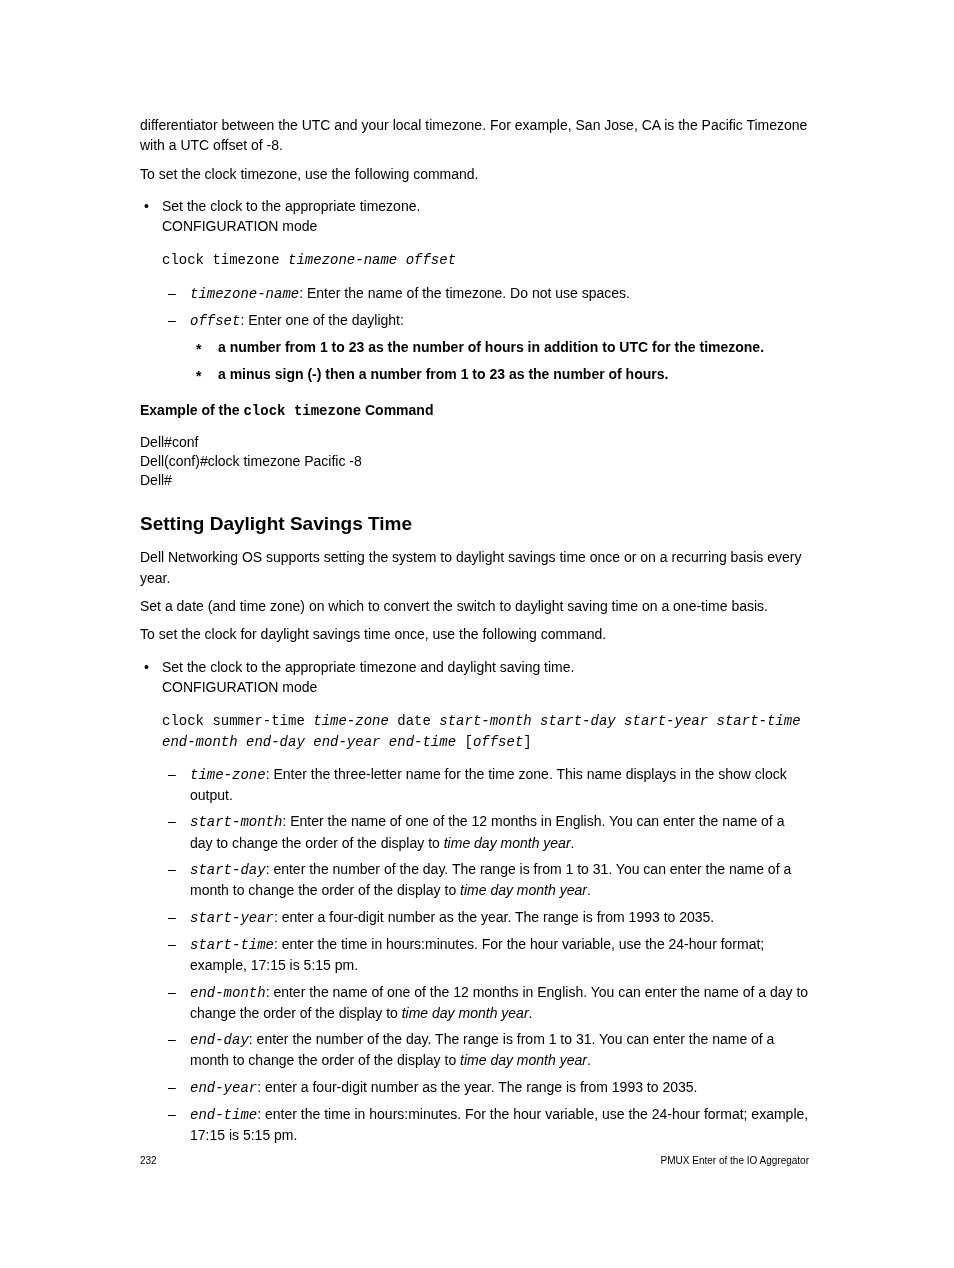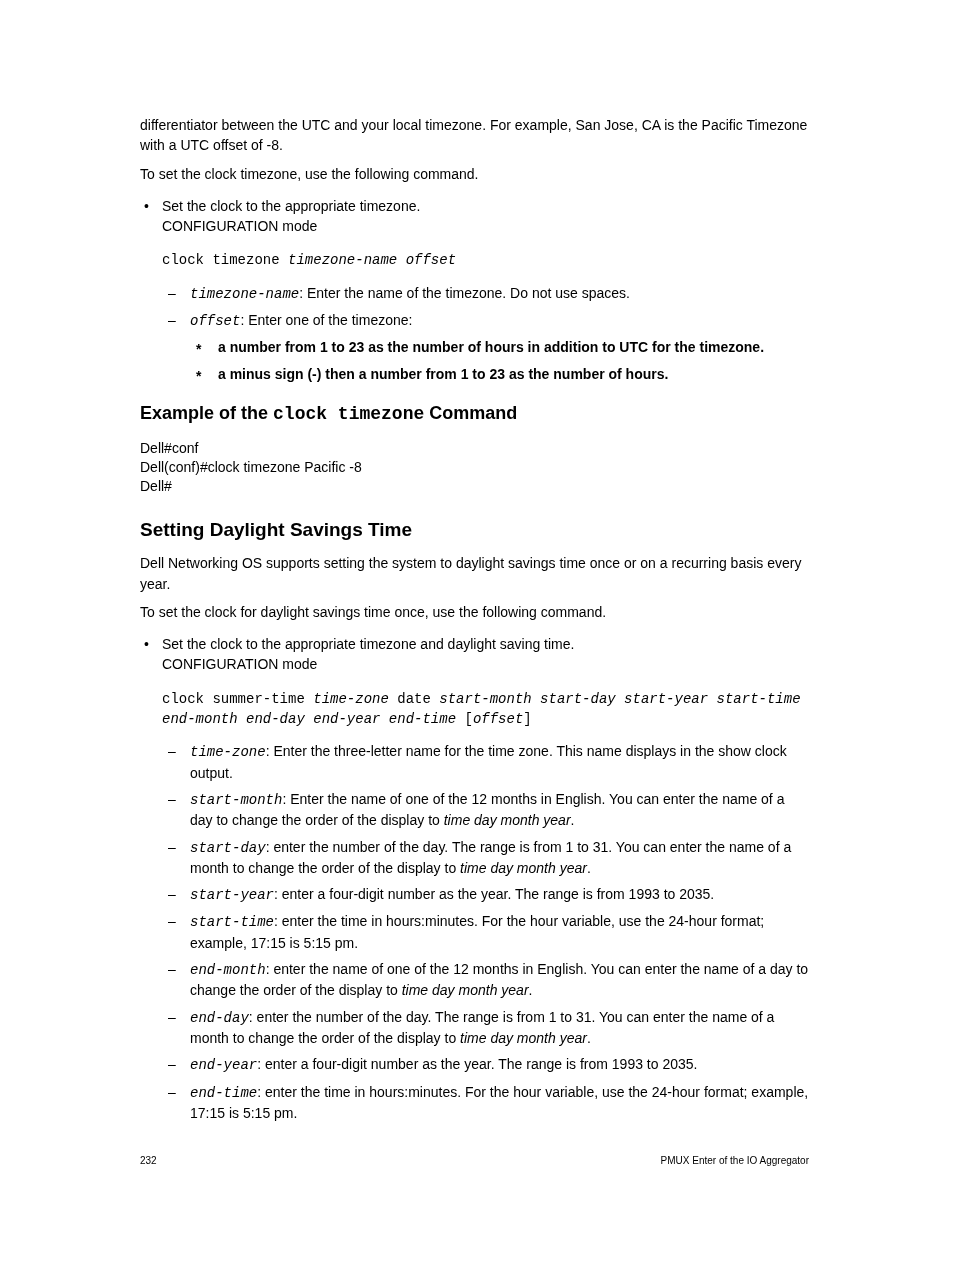--- a/index.html
+++ b/index.html
@@ -85,21 +85,21 @@
     margin: 14px 0 12px 0;
   }
   .code-block {
     font-family: Liberation Sans, sans-serif;
     white-space: pre;
     margin: 6px 0 14px 0;
     line-height: 1.35;
   }
   .example-heading {
     font-weight: bold;
-    font-size: 18px;
+    font-size: 14px;
     margin: 16px 0 12px 0;
   }
   .footer {
     position: absolute;
     bottom: 100px;
     left: 140px;
     right: 115px;
     display: flex;
     justify-content: space-between;
     font-size: 10px;
@@ -120,40 +120,41 @@
 
       <div class="cmd-line mono">
         <span>clock timezone </span><span class="italic">timezone-name offset</span>
       </div>
 
       <ul class="dash">
         <li>
           <span class="mono italic">timezone-name</span><span>: Enter the name of the timezone. Do not use spaces.</span>
         </li>
         <li>
-          <span class="mono italic">offset</span><span>: Enter one of the timezone:</span>
+          <span class="mono italic">offset</span><span>: Enter one of the daylight:</span>
           <ul class="star">
             <li>a number from 1 to 23 as the number of hours in addition to UTC for the timezone.</li>
             <li>a minus sign (-) then a number from 1 to 23 as the number of hours.</li>
           </ul>
         </li>
       </ul>
     </li>
   </ul>
 
   <div class="example-heading">
     <span>Example of the </span><span class="mono">clock timezone</span><span> Command</span>
   </div>
   <div class="code-block">Dell#conf
 Dell(conf)#clock timezone Pacific -8
 Dell#</div>
 
   <h2 class="section">Setting Daylight Savings Time</h2>
   <p>Dell Networking OS supports setting the system to daylight savings time once or on a recurring basis every year.</p>
 
+  <p>Set a date (and time zone) on which to convert the switch to daylight saving time on a one-time basis.</p>
   <p>To set the clock for daylight savings time once, use the following command.</p>
 
   <ul class="bullet">
     <li>
       <span>Set the clock to the appropriate timezone and daylight saving time.</span><br>
       <span>CONFIGURATION mode</span>
 
       <div class="cmd-line mono">
         <span>clock summer-time </span><span class="italic">time-zone</span><span> date </span><span class="italic">start-month start-day start-year start-time</span><br>
         <span class="italic">end-month end-day end-year end-time</span><span> [</span><span class="italic">offset</span><span>]</span>

